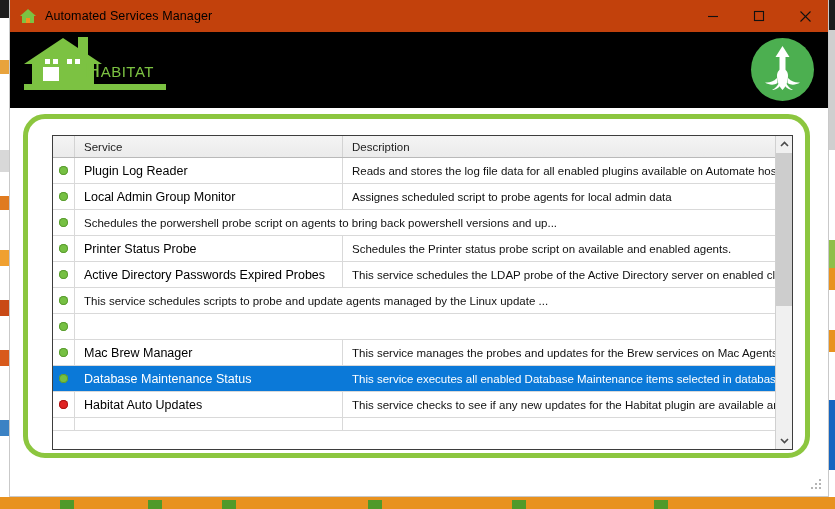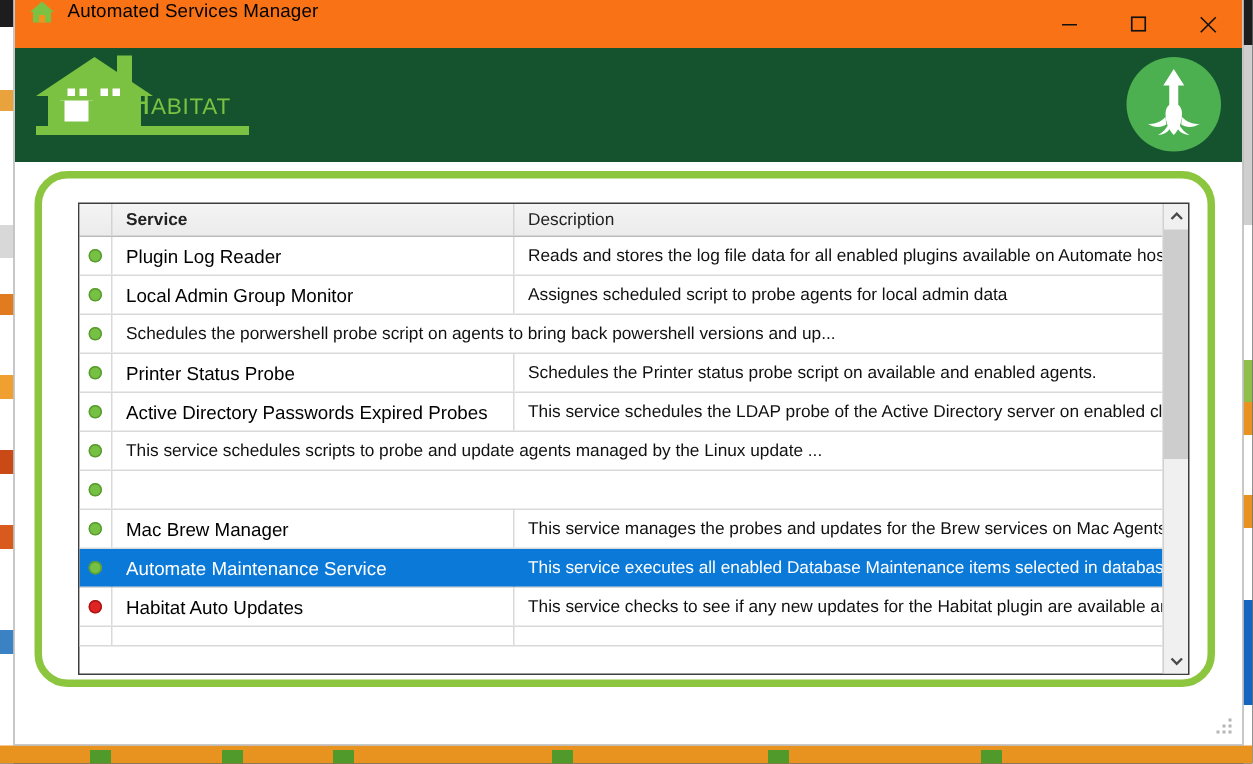--- a/index.html
+++ b/index.html
@@ -33,21 +33,21 @@
   }
 
   
   .window{
     position:absolute; left:9px; top:0; width:820px; height:497px;
     background:#ffffff; border:1px solid #c9c9c9; border-top:none;
     display:flex; flex-direction:column;
   }
 
   .titlebar{
-    height:32px; background:#f97316; display:flex; 
+    height:32px; background:#c2410c; display:flex; align-items:center;
     flex:0 0 32px; position:relative;
   }
   .title-icon{
     width:16px; height:16px; margin-left:10px; position:relative; flex:0 0 16px;
   }
   .title-icon .roof{
     position:absolute; left:0; top:1px; width:0;height:0;
     border-left:8px solid transparent; border-right:8px solid transparent;
     border-bottom:7px solid #7cc242;
   }
@@ -62,21 +62,21 @@
   }
   .win-controls{ margin-left:auto; display:flex; height:32px; }
   .win-btn{
     width:46px; height:32px; display:flex; align-items:center; justify-content:center;
     font-size:13px; color:#1a1a1a; cursor:default;
   }
   .win-btn svg{ display:block; }
 
   
   .brandbar{
-    height:76px; flex:0 0 76px; background:#14532d; position:relative;
+    height:76px; flex:0 0 76px; background:#000000; position:relative;
   }
   .habitat-logo{
     position:absolute; left:9px; top:2px; width:150px; height:62px;
   }
   .habitat-logo .lg-roof{
     position:absolute; left:5px; top:4px; width:0;height:0;
     border-left:39px solid transparent; border-right:39px solid transparent;
     border-bottom:26px solid #7cc242;
   }
   .habitat-logo .lg-chimney{
@@ -122,21 +122,21 @@
   .grid-inner{ display:flex; flex:1 1 auto; min-height:0; }
   .grid-cols{ flex:1 1 auto; display:flex; flex-direction:column; min-width:0; }
 
   .hdr{
     display:flex; height:22px; flex:0 0 22px;
     background:linear-gradient(180deg,#f4f4f4 0%,#ebebeb 100%);
     border-bottom:1px solid #b9b9b9;
   }
   .hdr .c-dot{ width:22px; flex:0 0 22px; border-right:1px solid #d3d3d3; }
   .hdr .c-svc{ width:268px; flex:0 0 268px; border-right:1px solid #d3d3d3;
-    display:flex; align-items:center; padding-left:9px; font-size:11.5px; color:#222;font-weight:bold; }
+    display:flex; align-items:center; padding-left:9px; font-size:11.5px; color:#222; }
   .hdr .c-desc{ flex:1 1 auto; display:flex; align-items:center; padding-left:9px;
     font-size:11.5px; color:#222; }
 
   .rows{ flex:1 1 auto; min-height:0; }
   .row{
     display:flex; height:26px; flex:0 0 26px; border-bottom:1px solid #d9d9d9;
     background:#fff;
   }
   .row .c-dot{
     width:22px; flex:0 0 22px; border-right:1px solid #d9d9d9;
@@ -314,21 +314,21 @@
                 <div class="c-dot">
                   <span class="dot green"></span>
                 </div>
                 <div class="c-svc">Mac Brew Manager</div>
                 <div class="c-desc">This service manages the probes and updates for the Brew services on Mac Agents.</div>
               </div>
               <div class="row selected">
                 <div class="c-dot">
                   <span class="dot green"></span>
                 </div>
-                <div class="c-svc">Automate Maintenance Service</div>
+                <div class="c-svc">Database Maintenance Status</div>
                 <div class="c-desc">This service executes all enabled Database Maintenance items selected in database maint...</div>
               </div>
               <div class="row">
                 <div class="c-dot">
                   <span class="dot red"></span>
                 </div>
                 <div class="c-svc">Habitat Auto Updates</div>
                 <div class="c-desc">This service checks to see if any new updates for the Habitat plugin are available and upd...</div>
               </div>
               <div class="row filler">

